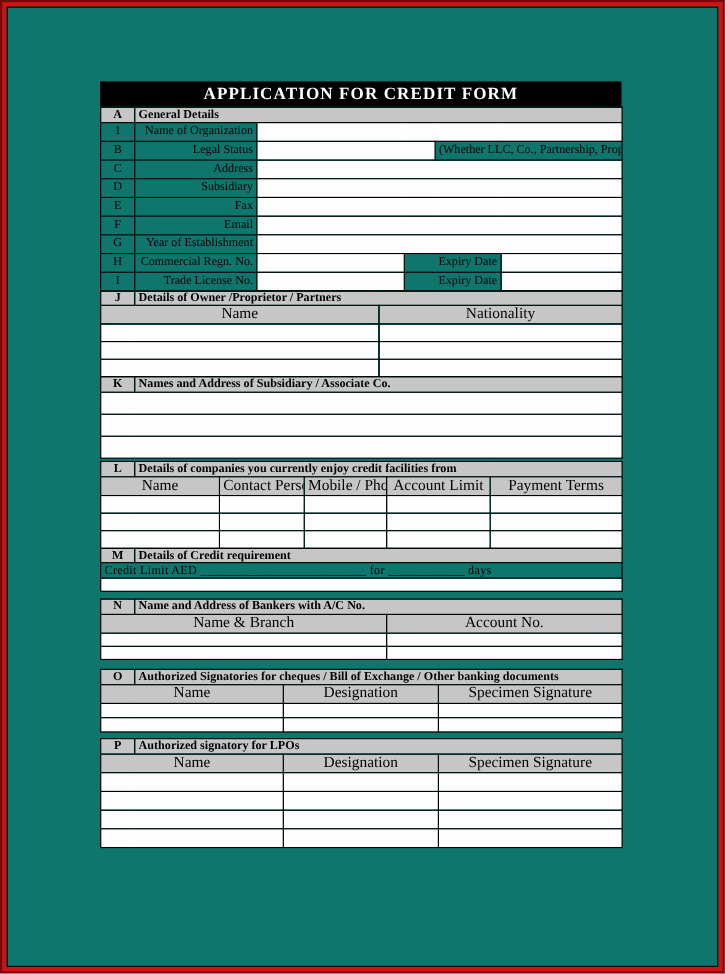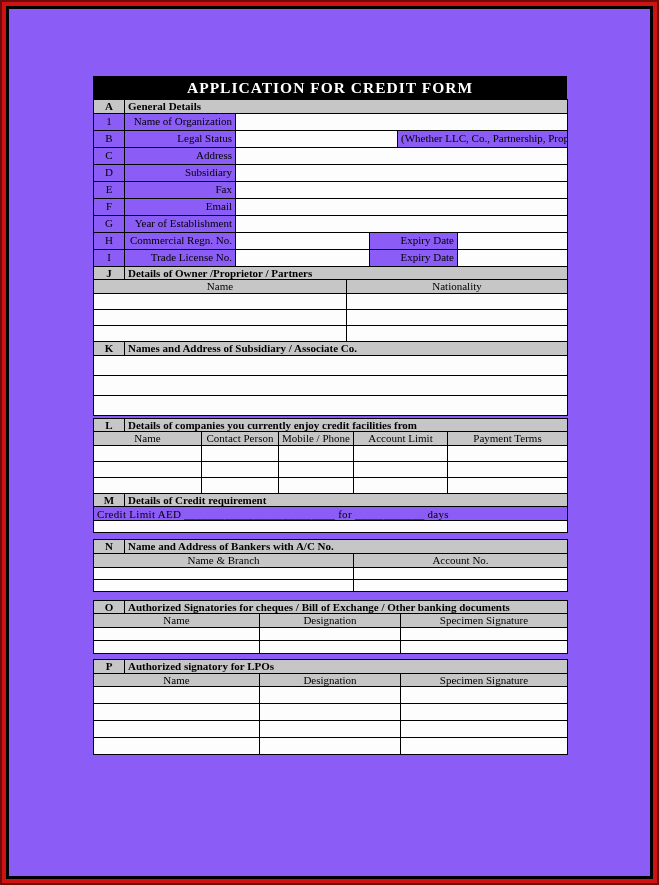--- a/index.html
+++ b/index.html
@@ -15,22 +15,22 @@
     background: #6e0b0b;
     padding: 2px;
   }
   .frame-mid {
     width: 100%; height: 100%;
     background: #ce1313;
     padding: 4px;
   }
   .page {
     width: 100%; height: 100%;
-    background: #8b5cf6;
-    border: 3px solid #000000;
+    background: #0f766e;
+    border: 1px solid #000000;
     position: relative;
   }
   .form {
     position: absolute;
     left: 84px; top: 67px;
     width: 474px;
     color: #000;
   }
   .title-bar {
     background: #000;
@@ -59,21 +59,21 @@
   }
   tr.sec-hdr td {
     background: #c6c6c6;
     font-weight: bold;
     height: 13px;
     font-size: 11px;
   }
   tr.sub-hdr td {
     background: #c6c6c6;
     height: 12px;
-    font-size: 11px;
+    font-size: 14px;
     text-align: center;
     font-weight: normal;
   }
   td.letter { text-align: center; padding: 0 1px; }
   td.heading { padding-left: 4px; }
   td.label { padding-left: 4px; text-align: right; }
   td.note {
     font-size: 7.5px;
     text-align: center;
     padding: 0 1px;

